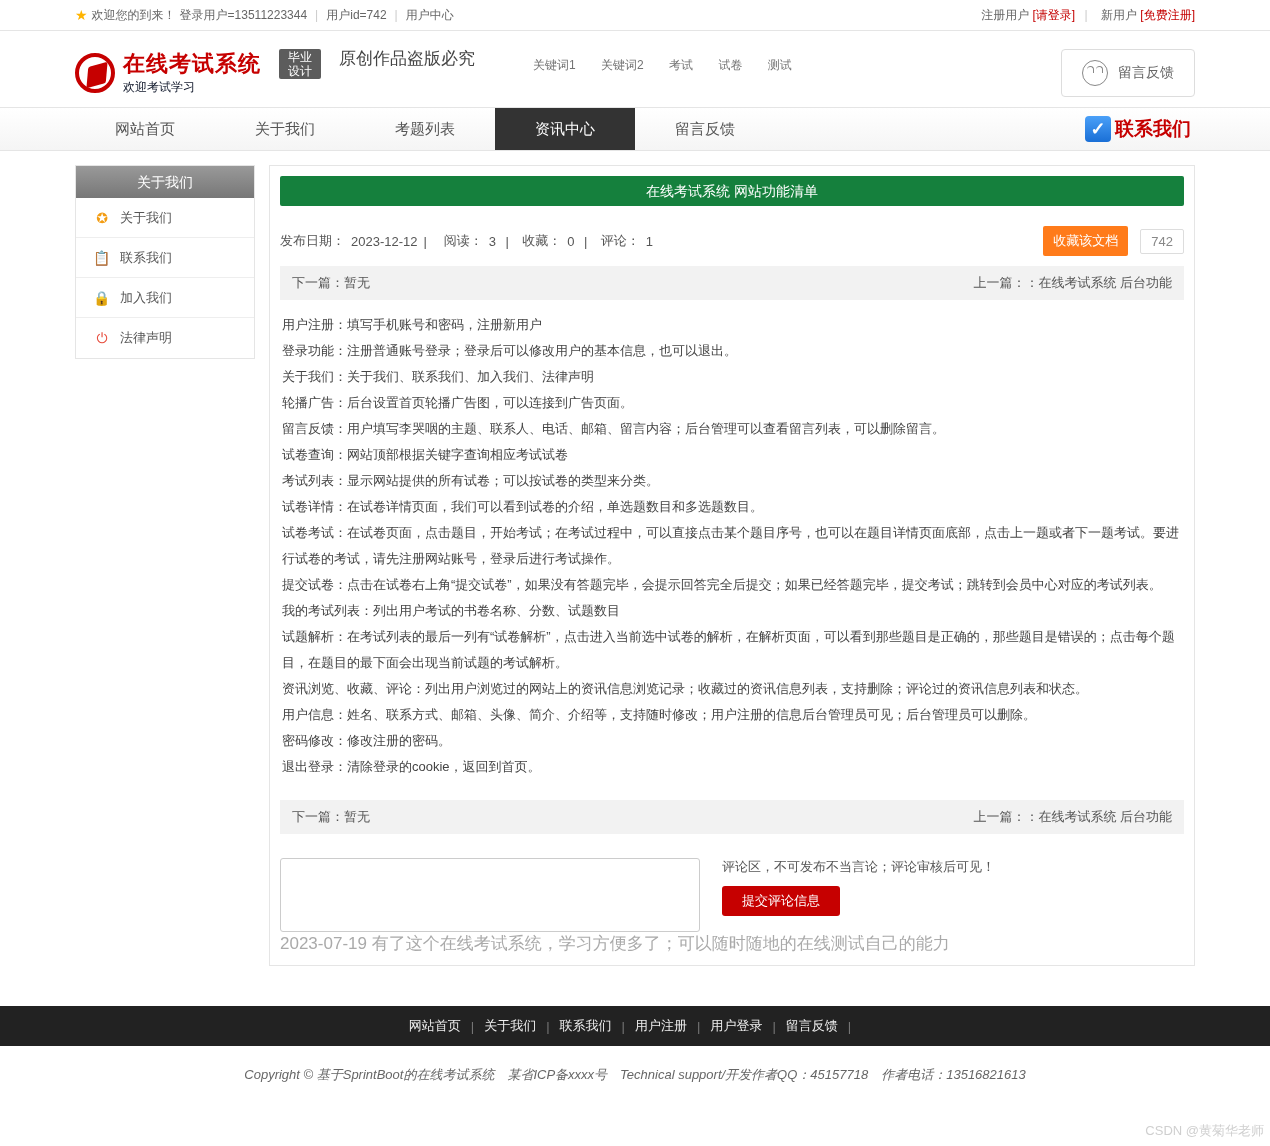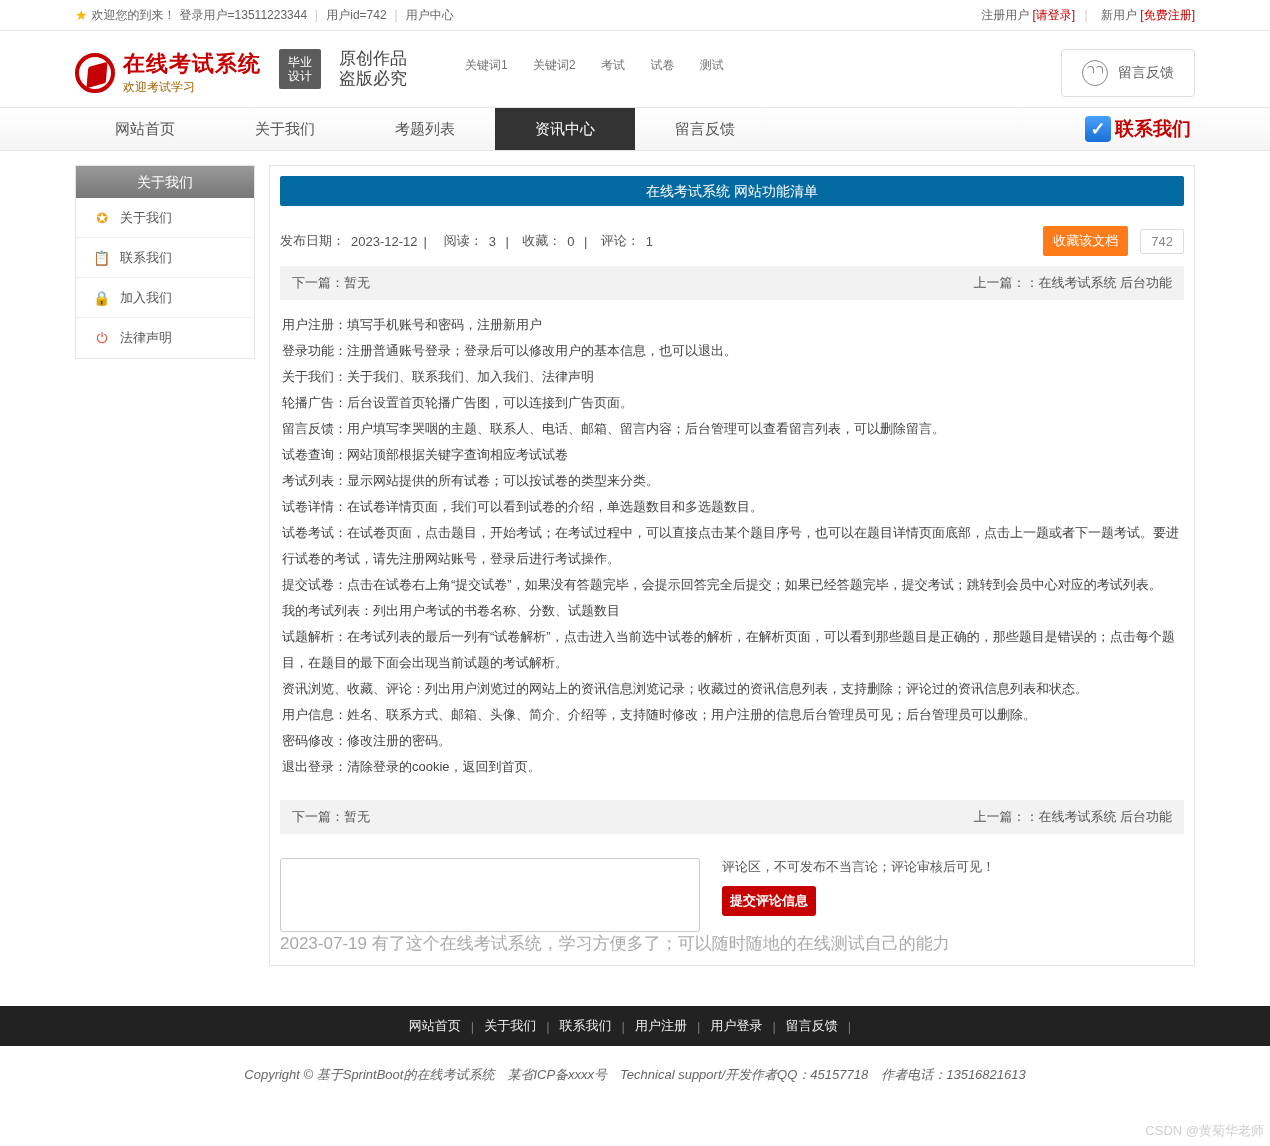--- a/index.html
+++ b/index.html
@@ -12,23 +12,23 @@
 .star { color:#ffb400; font-size:14px; }
 .topbar-right span { margin-left:6px; }
 .red { color:#c40000; }
 .divider { color:#ccc; margin:0 4px; }
 
 .header { width:1120px; margin:0 auto; padding:18px 0 10px; display:flex; align-items:flex-start; gap:18px; }
 .logo-area { display:flex; align-items:center; gap:8px; }
 .logo-circle { width:40px; height:40px; border-radius:50%; border:4px solid #c60000; position:relative; }
 .logo-circle::after { content:''; position:absolute; width:20px; height:20px; background:#c60000; transform:rotate(-15deg) skewX(-20deg); top:8px; left:8px; border-radius:2px; }
 .logo-text .t1 { font-size:22px; font-weight:bold; color:#c60000; letter-spacing:1px; }
-.logo-text .t2 { font-size:12px; color:#a16207; }
-.badge-box { width:42px; height:40px; background:#5c5c5c; color:#fff; display:flex; flex-direction:column; align-items:center; justify-content:center; font-size:12px; line-height:1.2; border-radius:2px; }
-.slogan { display:flex; flex-direction:column; font-family:"KaiTi","STKaiti",serif; font-size:17px; color:#444; line-height:1.2; }
+.logo-text .t2 { font-size:12px; color:#0f172a; }
+.badge-box { width:42px; height:30px; background:#5c5c5c; color:#fff; display:flex; flex-direction:column; align-items:center; justify-content:center; font-size:12px; line-height:1.2; border-radius:2px; }
+.slogan { display:flex; flex-direction:row; font-family:"KaiTi","STKaiti",serif; font-size:17px; color:#444; line-height:1.2; }
 
 .search-wrap { margin-left:40px; }
 .search-box { display:flex; border:2px solid #c60000; width:460px; height:36px; }
 .search-box input { flex:1; border:none; outline:none; padding:0 8px; font-size:14px; }
 .search-box button { width:60px; background:#c60000; color:#fff; border:none; font-size:15px; cursor:pointer; }
 .keywords { margin-top:8px; font-size:12px; color:#737373; }
 .keywords span { margin-right:22px; }
 
 .feedback-btn { margin-left:auto; border:1px solid #ddd; border-radius:4px; padding:10px 20px; display:flex; align-items:center; gap:10px; color:#666; font-size:14px; }
 .feedback-icon { width:26px; height:26px; border:1.5px solid #888; border-radius:50%; position:relative; }
@@ -44,35 +44,35 @@
 
 .main { width:1120px; margin:14px auto 0; display:flex; gap:14px; }
 .sidebar { width:180px; border:1px solid #e5e5e5; background:#fff; align-self:flex-start; }
 .side-head { background:linear-gradient(#999,#777); color:#fff; text-align:center; height:32px; line-height:32px; font-size:14px; }
 .side-item { height:40px; display:flex; align-items:center; padding:0 18px; border-bottom:1px solid #eee; font-size:13px; color:#555; gap:10px; }
 .side-item:last-child { border-bottom:none; }
 .icon-sm { width:16px; height:16px; display:inline-flex; align-items:center; justify-content:center; font-size:14px; }
 .c-orange{color:#f39c12;} .c-blue{color:#3498db;} .c-red{color:#e74c3c;}
 
 .content { flex:1; border:1px solid #e5e5e5; background:#fff; padding:10px; }
-.title-bar { background:#0369a1; color:#fff; text-align:center; height:30px; line-height:30px; font-size:14px; border-radius:2px; }
+.title-bar { background:#15803d; color:#fff; text-align:center; height:30px; line-height:30px; font-size:14px; border-radius:2px; }
 .meta { display:flex; align-items:center; gap:6px; margin:20px 0 10px; font-size:13px; color:#555; }
 .fav-btn { margin-left:auto; background:#ff7b1a; color:#fff; padding:6px 10px; border:none; border-radius:2px; font-size:13px; cursor:pointer; }
 .count-box { margin-left:6px; border:1px solid #ddd; padding:4px 10px; color:#888; border-radius:2px; font-size:13px; }
 
 .navrow { background:#f2f2f2; height:34px; display:flex; align-items:center; padding:0 12px; font-size:13px; color:#555; margin-top:8px; }
 .navrow .spacer { flex:1; }
 
 .body-text { padding:12px 2px; font-size:13px; color:#444; line-height:2.0; }
 .body-text p { margin:0; }
 
 .comment-area { display:flex; gap:22px; margin-top:24px; }
 .comment-area textarea { width:420px; height:74px; border:1px solid #ccc; border-radius:3px; padding:6px; font-size:13px; resize:none; }
 .comment-side { font-size:13px; color:#555; }
-.submit-btn { margin-top:10px; background:#c60000; color:#fff; border:none; padding:6px 8px; border-radius:3px; font-size:13px; cursor:pointer;font-weight:bold; }
+.submit-btn { margin-top:10px; background:#c60000; color:#fff; border:none; padding:6px 20px; border-radius:3px; font-size:13px; cursor:pointer; }
 
 .existing-comment { color:#aaa; font-size:17px; }
 
 .footer-nav { width:100%; background:#222; color:#eee; margin-top:40px; }
 .footer-nav-inner { width:1120px; margin:0 auto; height:40px; display:flex; align-items:center; justify-content:center; font-size:13px; }
 .footer-nav-inner span.sep { margin:0 10px; color:#777; }
 .footer-info { width:1120px; margin:0 auto; padding:20px 0 30px; text-align:center; font-size:13px; color:#666;font-style:italic; }
 
 .watermark { position:fixed; right:6px; bottom:6px; font-size:13px; color:#bbb; opacity:.7; pointer-events:none; }
 </style>

